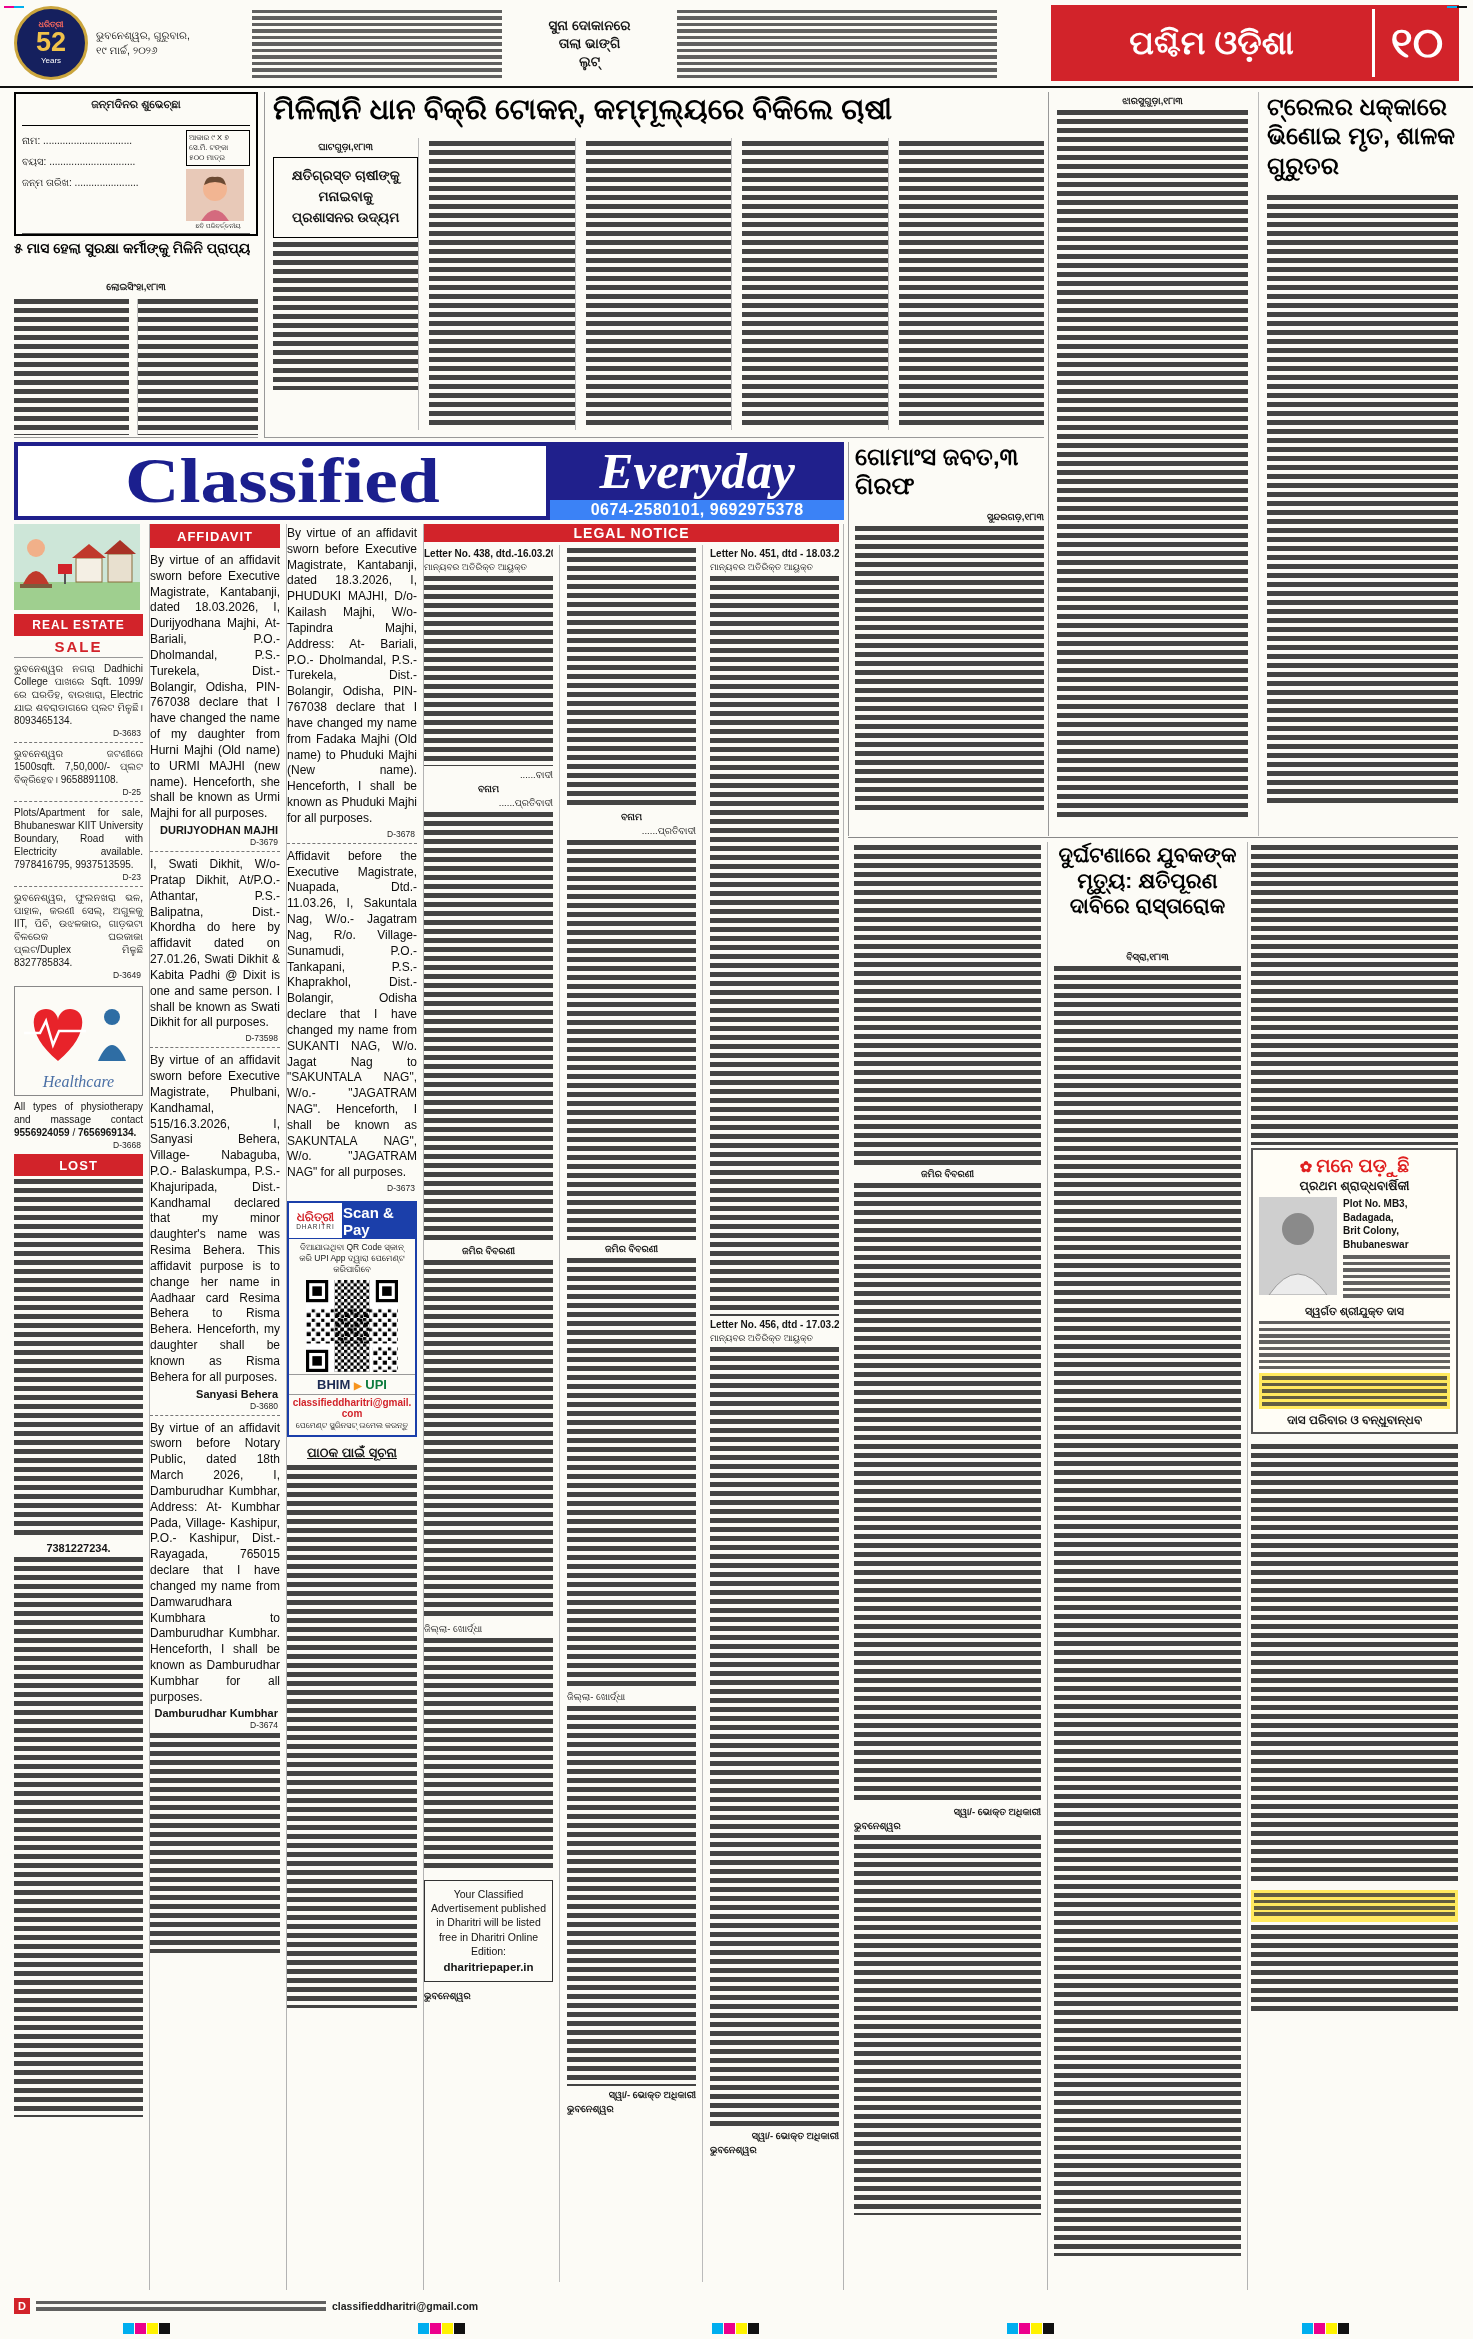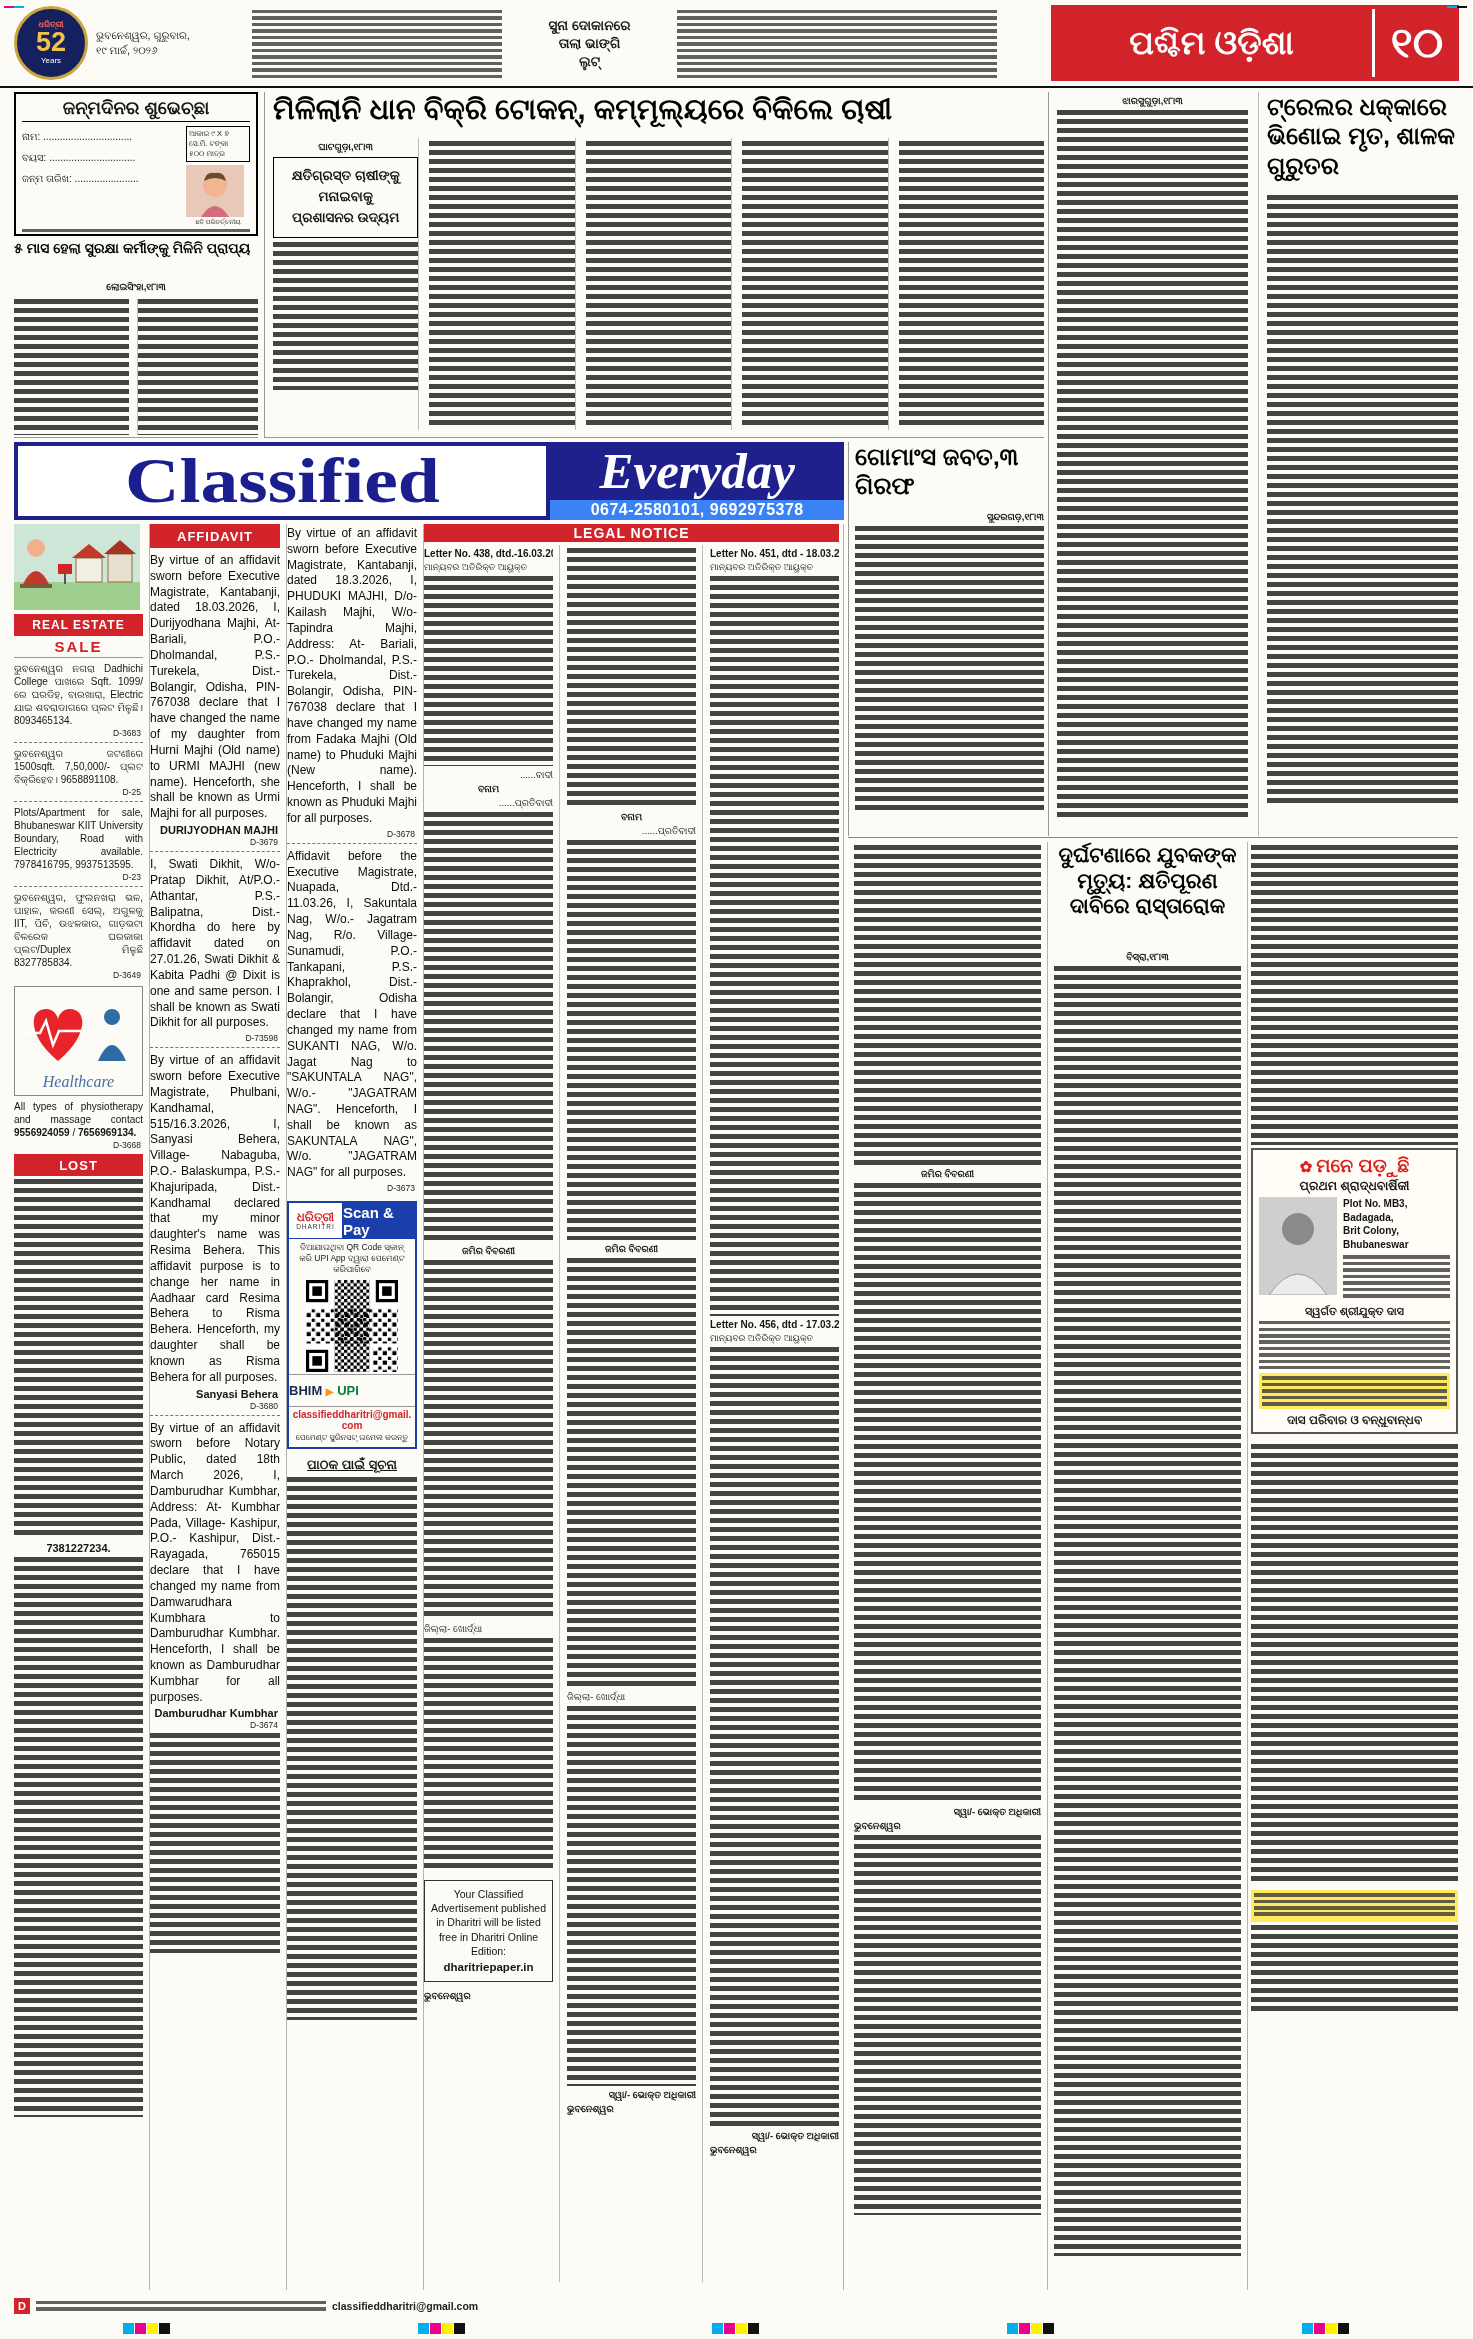--- a/index.html
+++ b/index.html
@@ -29,21 +29,21 @@
   .logo-years-label{font-size:8px;color:#fff}
   .dateline{position:absolute;left:96px;top:28px;width:152px;font-size:10.5px;line-height:1.45}
   .promo{position:absolute;left:252px;top:6px;width:790px;height:76px;display:flex;align-items:center}
   .promo-mid{width:175px;text-align:center;font-weight:bold;font-size:13.5px;line-height:1.35;overflow:hidden}
   .edition{position:absolute;right:14px;top:5px;width:408px;height:76px;background:#d2232a;display:flex;align-items:stretch}
   .edition-name{flex:1;color:#fff;font-weight:bold;font-size:33px;display:flex;align-items:center;justify-content:center;overflow:hidden}
   .edition-div{width:3px;background:#fff;margin:4px 0}
   .edition-page{width:84px;color:#fff;font-weight:bold;font-size:42px;display:flex;align-items:center;justify-content:center}
   
   .bday{border:2px solid #000;padding:4px 6px}
-  .bday-title{font-size:18px;font-weight:bold;text-align:center;border-bottom:1px solid #000;padding-bottom:2px;overflow:hidden;white-space:nowrap}
+  .bday-title{font-size:11px;font-weight:bold;text-align:center;border-bottom:1px solid #000;padding-bottom:14px;overflow:hidden;white-space:nowrap}
   .bday-row{display:flex;gap:6px;margin-top:4px}
   .bday-fields{flex:1;font-size:10px;line-height:2.1;overflow:hidden}
   .bday-side{width:64px}
   .size-box{border:1px solid #000;font-size:7.5px;line-height:1.35;padding:2px}
   .photo-cap{font-size:6.5px;text-align:center;margin-top:1px}
   
   .banner{display:flex}
   .banner-left{flex:1.8;background:#fff;border:4px solid #20208c;display:flex;align-items:center;justify-content:center;overflow:hidden}
   .banner-left span{font-family:"Liberation Serif",serif;font-weight:bold;font-size:64px;color:#1b1f8e;transform:scaleX(1.18);white-space:nowrap}
   .banner-right{flex:1;background:#20208c;display:flex;flex-direction:column}
@@ -65,21 +65,21 @@
   .ltoken.bold{font-weight:bold}
   
   .scanpay{border:2px solid #1b3faa;margin-top:8px}
   .sp-head{display:flex;height:36px;border-bottom:1px solid #1b3faa}
   .sp-brand{width:54px;background:#fff;border-right:1px solid #1b3faa;display:flex;flex-direction:column;align-items:center;justify-content:center;overflow:hidden}
   .sp-odia{color:#d2232a;font-weight:bold;font-size:12px;line-height:1}
   .sp-en{font-size:6.5px;letter-spacing:1px;color:#333}
   .sp-title{flex:1;background:#1b3faa;color:#fff;font-weight:bold;font-size:15px;display:flex;align-items:center;justify-content:center}
   .sp-inst{font-size:8.5px;text-align:center;padding:3px 4px;line-height:1.3}
   .sp-qr{display:block;margin:2px auto}
-  .sp-upi{border-top:1px solid #999;border-bottom:1px solid #999;text-align:left;padding:8px 0;font-weight:bold;font-size:13px}
+  .sp-upi{border-top:1px solid #999;border-bottom:1px solid #999;text-align:center;padding:2px 0;font-weight:bold;font-size:13px}
   .sp-upi .bhim{color:#1d2b53}.sp-upi .arrow{color:#f7941d;font-size:10px}.sp-upi .upi{color:#0c7b3e}
   .sp-email{color:#d2232a;font-weight:bold;font-size:10px;text-align:center;word-break:break-all;padding:2px}
   .sp-note{font-size:8px;text-align:center;padding:0 3px 4px}
   
   .rd-title{font-size:13px;font-weight:bold;text-align:center;text-decoration:underline;margin:8px 0 4px;white-space:nowrap;overflow:hidden}
   .online-box{border:1.5px solid #333;padding:6px 4px;font-size:10.5px;text-align:center;line-height:1.35;margin-top:12px}
   .ob-site{font-weight:bold;font-size:11.5px;margin-top:2px}
   
   .memorial{border:2px solid #555;padding:5px 6px;background:#fffdf6}
   .mem-head{text-align:center;color:#e02020;font-weight:bold;font-size:19px;white-space:nowrap;overflow:hidden}

